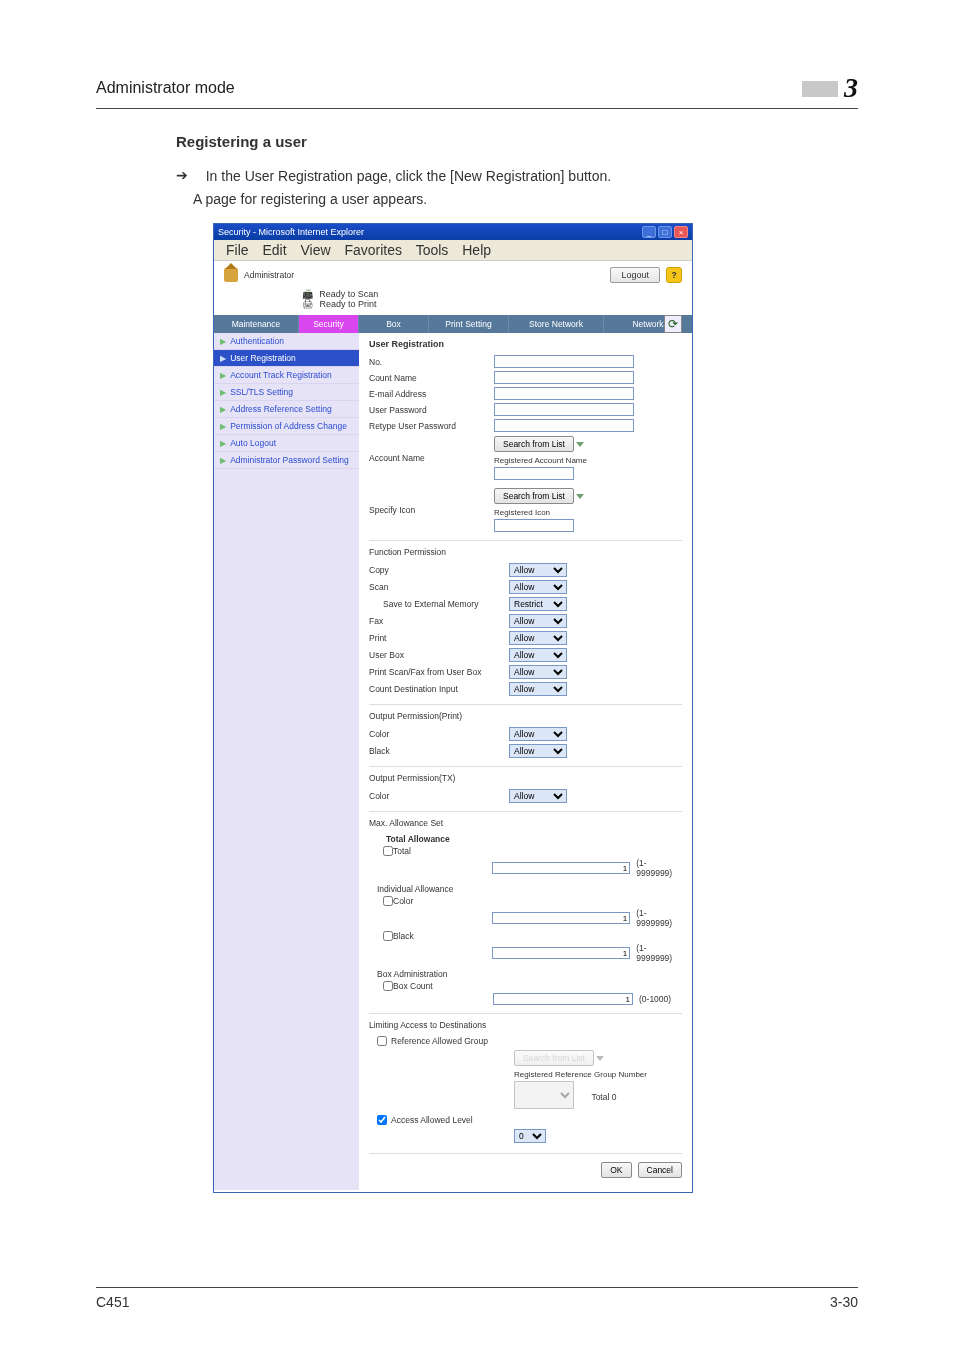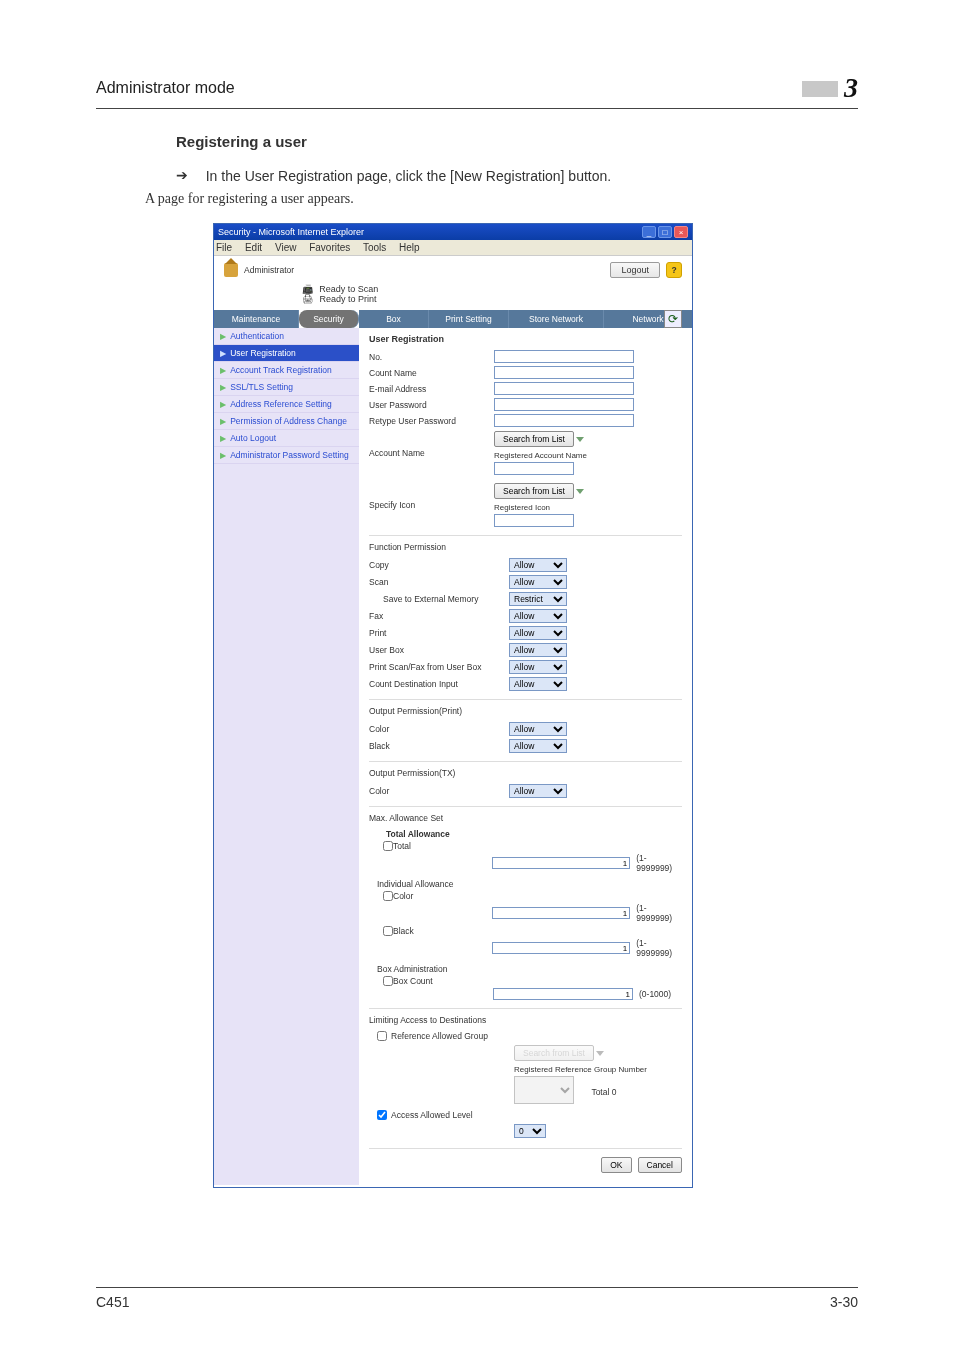--- a/index.html
+++ b/index.html
@@ -64,25 +64,24 @@
       color: #333;
     }
     .arrow-text .arrow {
       font-size: 14px;
       line-height: 1.4;
     }
     .arrow-text .txt {
       line-height: 1.5;
     }
     .sub-text {
-      margin-left: 49px;
+      margin-left: 97px;
       font-size: 14px;
       color: #333;
       margin-bottom: 16px;
-      font-family: Liberation Serif, serif;
     }
     
     
     .shot {
       width: 480px;
       margin-left: 117px;
       border: 1px solid #3a66b3;
       font-size: 8.5px;
       background: #fff;
       color: #333;
@@ -92,21 +91,21 @@
       color: #fff;
       display: flex;
       justify-content: space-between;
       align-items: center;
       padding: 2px 4px;
       font-size: 9px;
     }
     .ie-titlebar .wins { display: flex; gap: 2px; }
     .ie-titlebar .wbtn { width: 14px; height: 12px; background:#3c6fd8; border: 1px solid #6a95e8; border-radius:2px; display:flex; align-items:center; justify-content:center; color:#fff; font-size:8px;}
     .ie-titlebar .wbtn.close{background:#e85858;border-color:#f08888;}
-    .ie-menu { background:#ece9d8; padding: 2px 2px; font-size: 10px; color:#333; border-bottom:1px solid #ccc;}
+    .ie-menu { background:#ece9d8; padding: 2px 12px; font-size: 14px; color:#333; border-bottom:1px solid #ccc;}
     .ie-menu span { margin-right: 10px; }
     
     .app {
       position: relative;
       padding-bottom: 2px;
     }
     .app-top {
       display:flex; justify-content: space-between; align-items:center;
       padding: 6px 10px;
     }
@@ -146,21 +145,21 @@
       grid-template-columns: 85px 60px 70px 80px 95px 1fr;
       font-size: 8.5px;
       color: #fff;
       text-align: center;
     }
     .nav-tabs div {
       padding: 4px 2px;
       background:#56789b;
       border-right:1px solid #6a8aac;
     }
-    .nav-tabs div.active { background:#737373;border-radius:8px; }
+    .nav-tabs div.active { background:#d946ef; }
     .nav-tabs div:last-child{border-right:none;}
     
     .body-cols {
       display: flex;
       align-items: stretch;
     }
     .sidebar {
       width: 145px;
       background: #e7e3f7;
       padding: 0;

